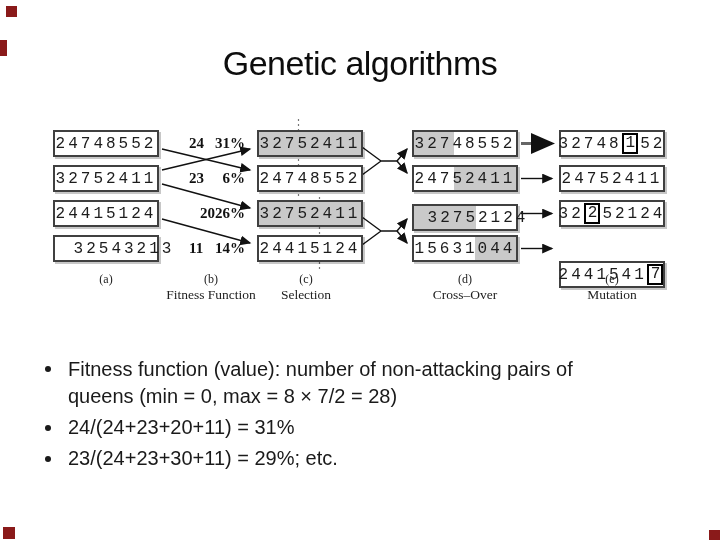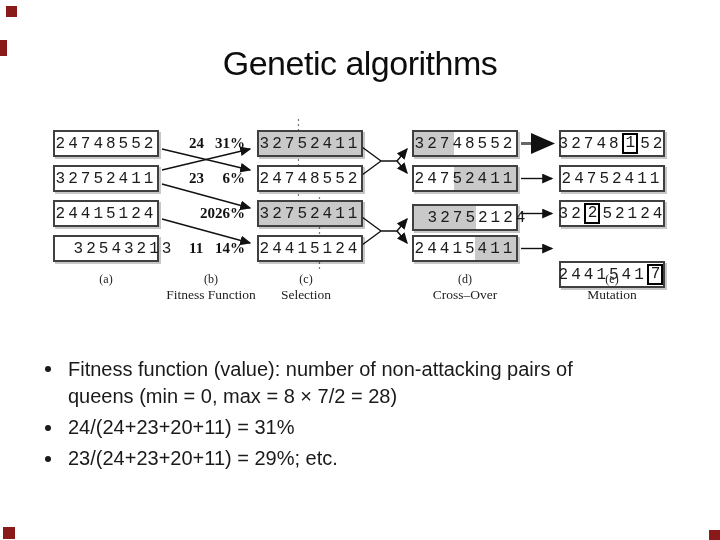--- a/index.html
+++ b/index.html
@@ -127,21 +127,21 @@
   </div>
 
   <div class="gbox shade-full" style="left:257px;top:130px;">32752411</div>
   <div class="gbox" style="left:257px;top:165px;">24748552</div>
   <div class="gbox shade-full" style="left:257px;top:200px;">32752411</div>
   <div class="gbox" style="left:257px;top:235px;">24415124</div>
 
   <div class="gbox shade-l39" style="left:412px;top:130px;">32748552</div>
   <div class="gbox shade-r39" style="left:412px;top:165px;">24752411</div>
   <div class="gbox shade-l61" style="left:412px;top:204px;padding-left:26px;">32752124</div>
-  <div class="gbox shade-r60" style="left:412px;top:235px;">24415411</div>
+  <div class="gbox shade-r60" style="left:412px;top:235px;">15631044</div>
 
   <div class="gbox" style="left:559px;top:130px;">
     <span class="mutpart">32748</span>
       <span class="mutdigit">1</span>
       <span class="mutpart">52</span>
   </div>
   <div class="gbox" style="left:559px;top:165px;">
     <span class="mutpart">24752411</span>
       <span class="mutpart"></span>
   </div>
@@ -168,15 +168,15 @@
   <div class="colcap" style="left:527px;">Mutation</div>
 
   <div class="bdot" style="left:45px;top:366px;"></div>
   <div class="btext" style="top:356px;">Fitness function (value): number of non-attacking pairs of</div>
   <div class="btext" style="top:383px;">queens (min = 0, max = 8 × 7/2 = 28)</div>
 
   <div class="bdot" style="left:45px;top:425px;"></div>
   <div class="btext" style="top:414px;">24/(24+23+20+11) = 31%</div>
 
   <div class="bdot" style="left:45px;top:456px;"></div>
-  <div class="btext" style="top:445px;">23/(24+23+20+11) = 29%; etc.</div>
+  <div class="btext" style="top:445px;">23/(24+23+30+11) = 29%; etc.</div>
 
 </div>
 
 </body></html>

